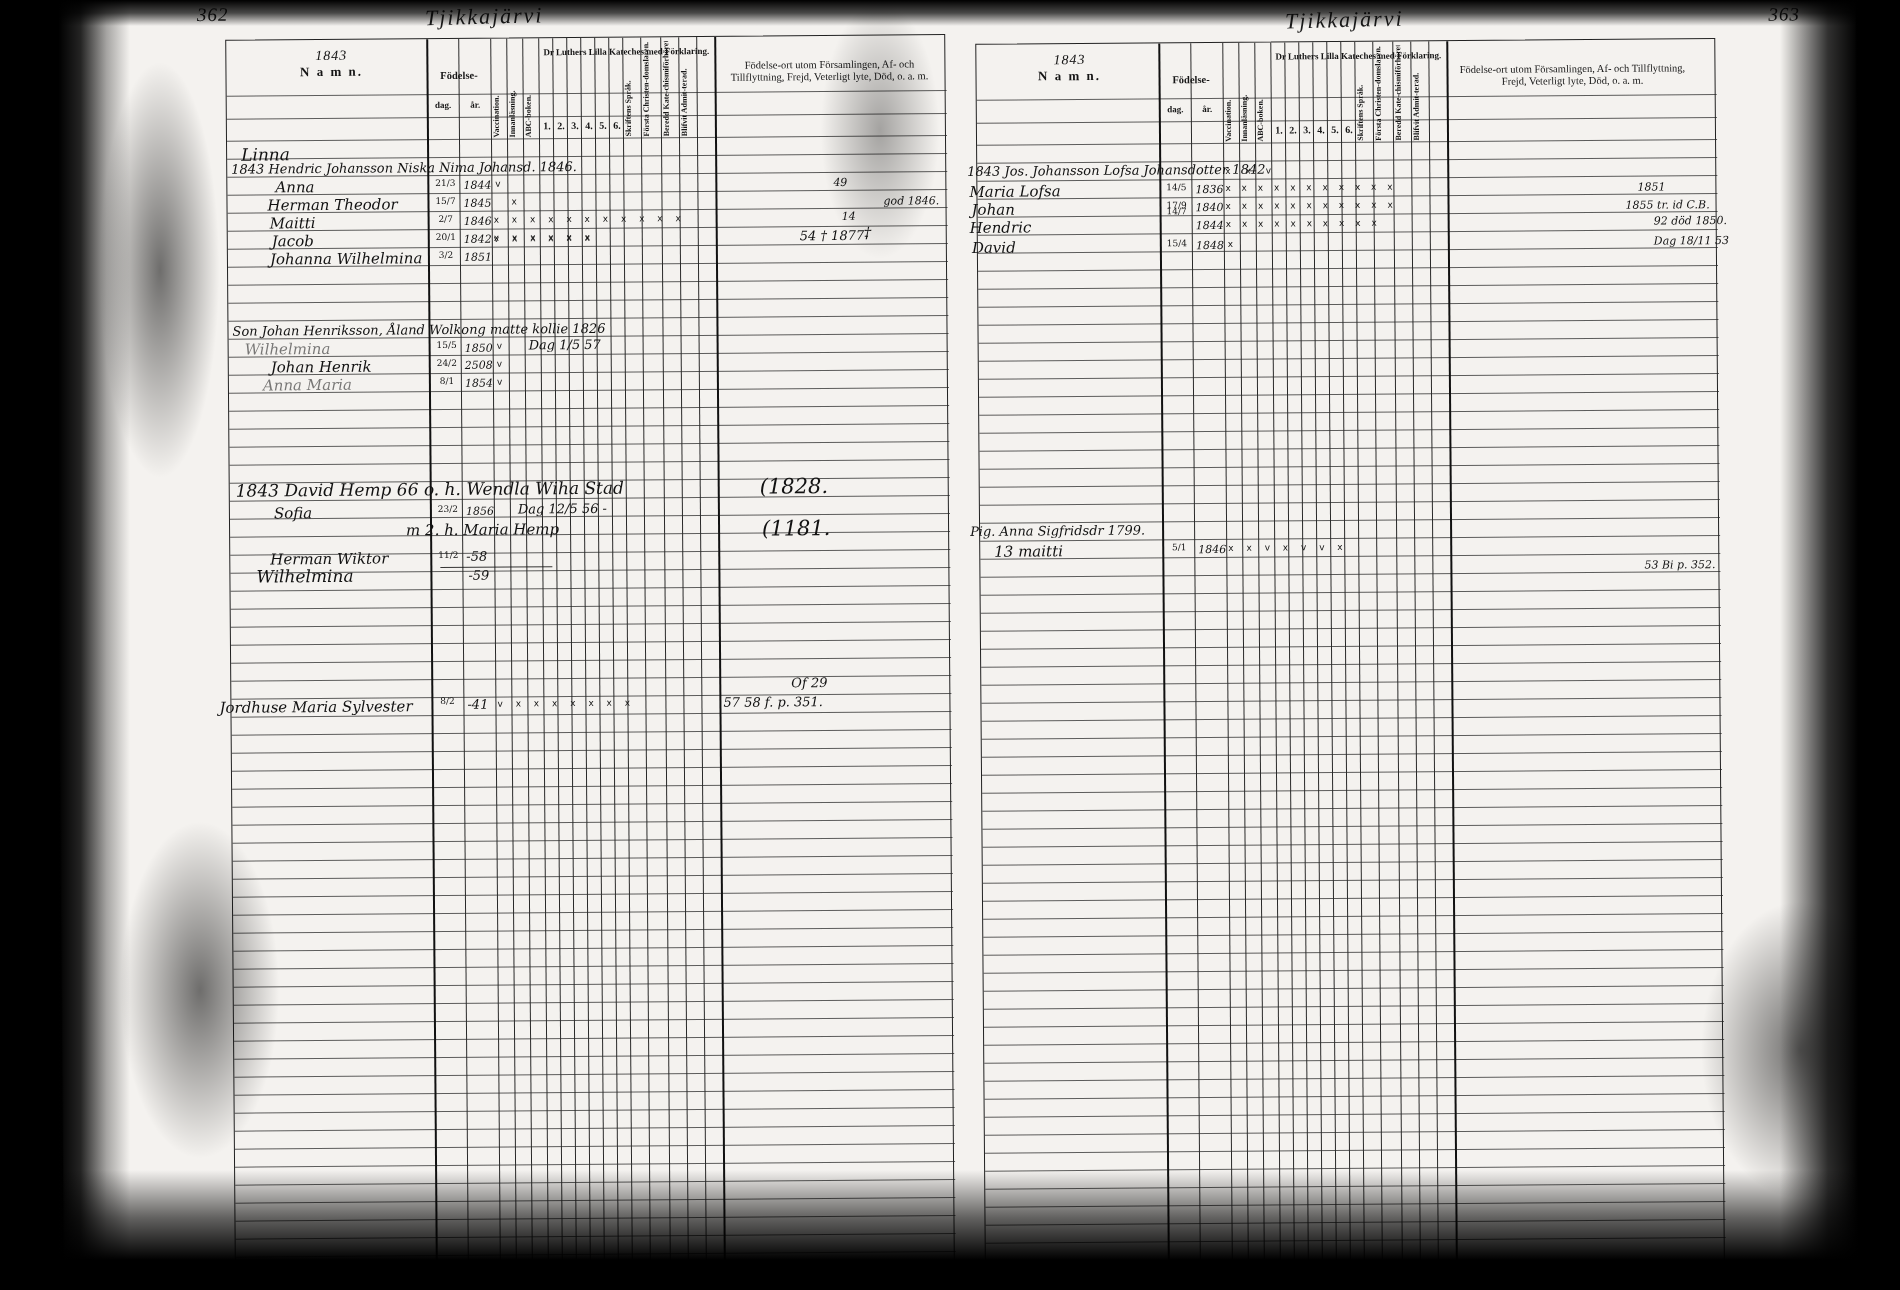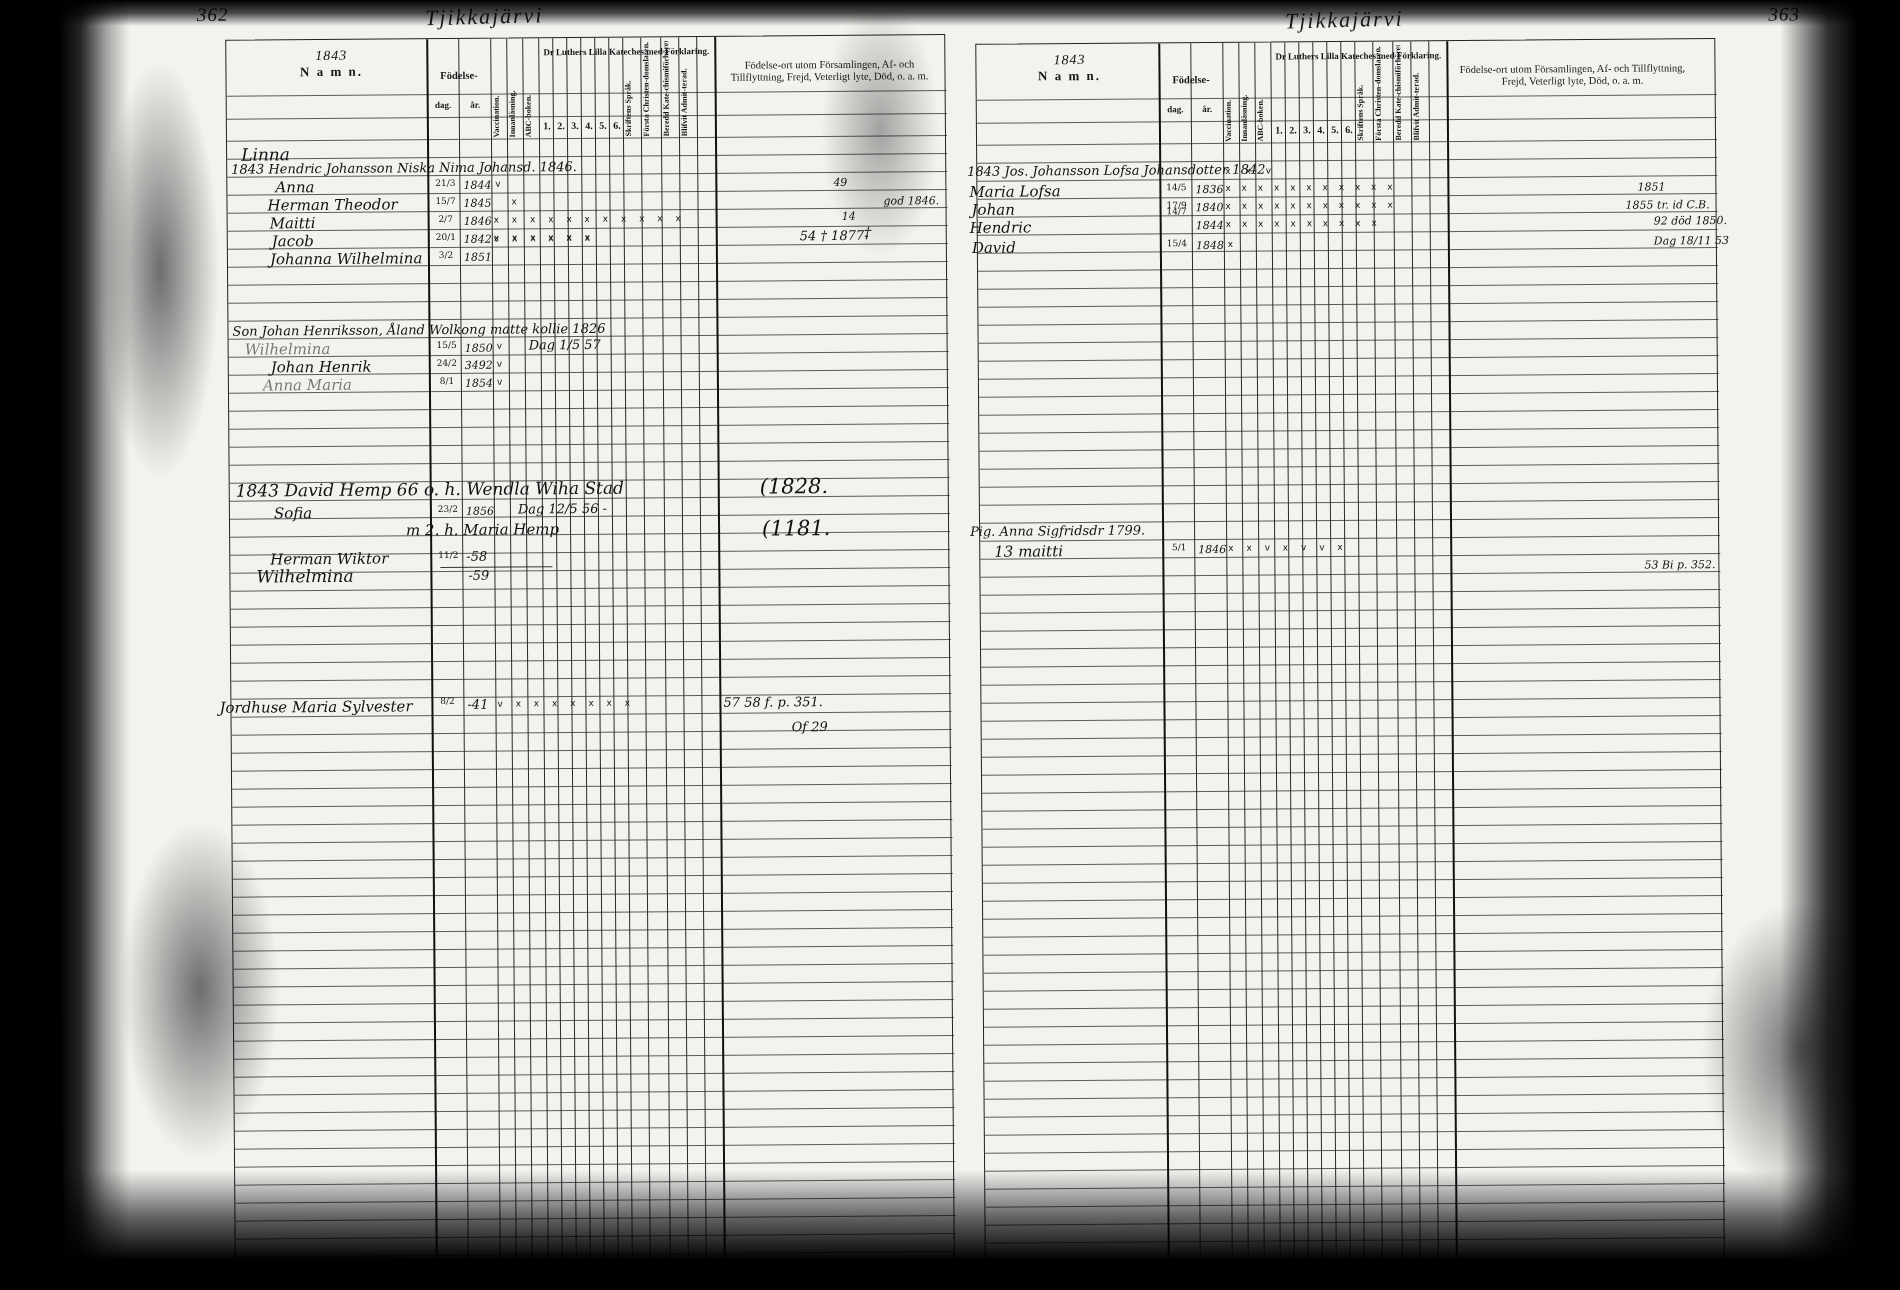--- a/index.html
+++ b/index.html
@@ -371,21 +371,21 @@
 
         <div class="hand h3" style="left:4px; top:284px;">Son Johan Henriksson, Åland Wolkong matte kollie 1826</div>
         <div class="hand h2 faint" style="left:16px; top:302px;">Wilhelmina</div>
         <div class="frac" style="left:205px; top:302px; width:26px;">15/5</div>
         <div class="hand h4" style="left:236px; top:304px;">1850</div>
         <div class="mark sm" style="left:268px; top:303px;">v</div>
         <div class="hand h3" style="left:300px; top:300px;">Dag 1/5 57</div>
 
         <div class="hand h2" style="left:42px; top:320px;">Johan Henrik</div>
         <div class="frac" style="left:205px; top:320px; width:26px;">24/2</div>
-        <div class="hand h4" style="left:236px; top:321px;">3492</div>
+        <div class="hand h4" style="left:236px; top:321px;">2508</div>
         <div class="mark sm" style="left:268px; top:321px;">v</div>
 
         <div class="hand h2 faint" style="left:34px; top:338px;">Anna Maria</div>
         <div class="frac" style="left:205px; top:338px; width:26px;">8/1</div>
         <div class="hand h4" style="left:236px; top:339px;">1854</div>
         <div class="mark sm" style="left:268px; top:339px;">v</div>
 
         <div class="hand h1" style="left:6px; top:442px;">1843 David Hemp 66 o. h. Wendla Wiha Stad</div>
         <div class="hand big" style="left:530px; top:440px;">(1828.</div>
 
@@ -403,21 +403,21 @@
         <div class="underline" style="left:210px; top:528px; width:112px;"></div>
 
         <div class="hand h1" style="left:26px; top:528px;">Wilhelmina</div>
         <div class="hand h3" style="left:238px; top:530px;">-59</div>
 
         <div class="hand h2" style="left:-12px; top:660px;">Jordhuse Maria Sylvester</div>
         <div class="frac" style="left:203px; top:658px; width:26px;">8/2</div>
         <div class="hand h3" style="left:236px; top:659px;">-41</div>
         <div class="mark sm" style="left:266px; top:661px; letter-spacing:5px;">v x x x x x x x</div>
         <div class="hand h3" style="left:492px; top:659px;">57 58 f. p. 351.</div>
-        <div class="hand h3" style="left:560px; top:640px;margin-top:44px;">Of 29</div>
+        <div class="hand h3" style="left:560px; top:640px;">Of 29</div>
 
       </div>
     </div>
 
     <div class="page page-right">
 
       <div class="folio folio-right">363</div>
       <div class="parish" style="left:330px; top:28px;">Tjikkajärvi</div>
 
       <div class="table" style="left:20px; top:62px; width:740px; height:1230px;">

